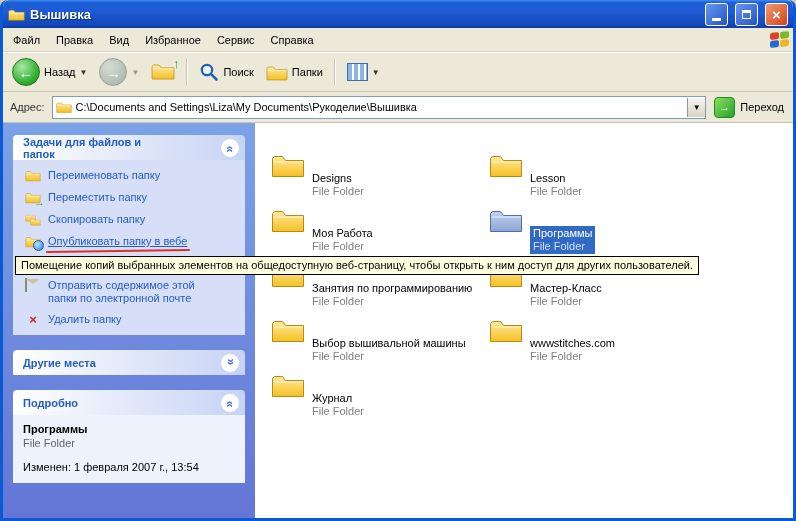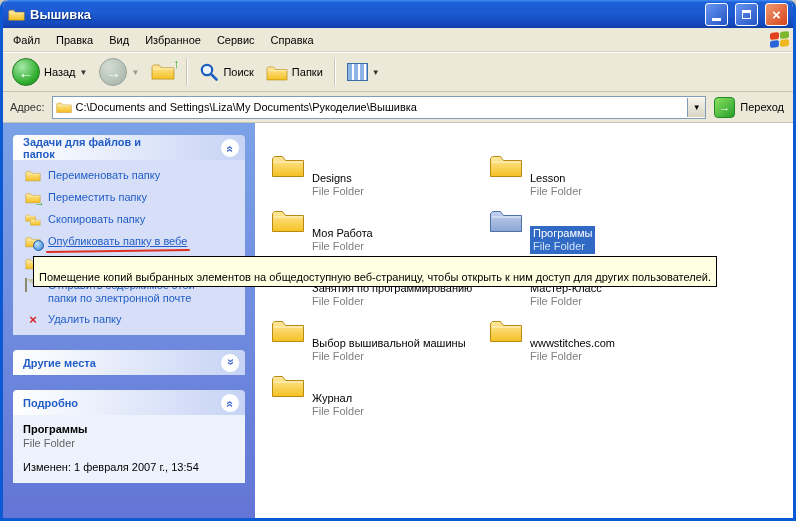--- a/index.html
+++ b/index.html
@@ -78,22 +78,22 @@
   
   .main{flex:1;background:#fff;position:relative;overflow:hidden;}
   .folders{display:grid;grid-template-columns:218px 218px;grid-auto-rows:55px;padding:14px 0 0 16px;}
   .folder-item{display:flex;align-items:center;gap:7px;cursor:pointer;}
   .ficon{width:34px;height:28px;flex:0 0 34px;}
   .flabels{line-height:13px;margin-top:40px;}
   .flabels .type{color:#808080;}
   .flabels.sel{background:#316ac5;color:#fff;padding:1px 3px;}
   .flabels.sel .type{color:#cfe0f8;}
   
-  .tooltip{position:absolute;left:30px;top:256px;z-index:60;background:#ffffe1;border:1px solid #000;
-           padding:14px 5px 3px 5px;white-space:nowrap;max-width:712px;overflow:hidden;}
+  .tooltip{position:absolute;left:12px;top:256px;z-index:60;background:#ffffe1;border:1px solid #000;
+           padding:2px 5px 3px 5px;white-space:nowrap;max-width:712px;overflow:hidden;}
 </style>
 </head>
 <body>
 
 <svg width="0" height="0" style="position:absolute" aria-hidden="true">
   <defs>
     <linearGradient id="fgrad" x1="0" y1="0" x2="0" y2="1">
       <stop offset="0" stop-color="#fee9a0"></stop>
         <stop offset="1" stop-color="#f5c021"></stop>
     </linearGradient>

